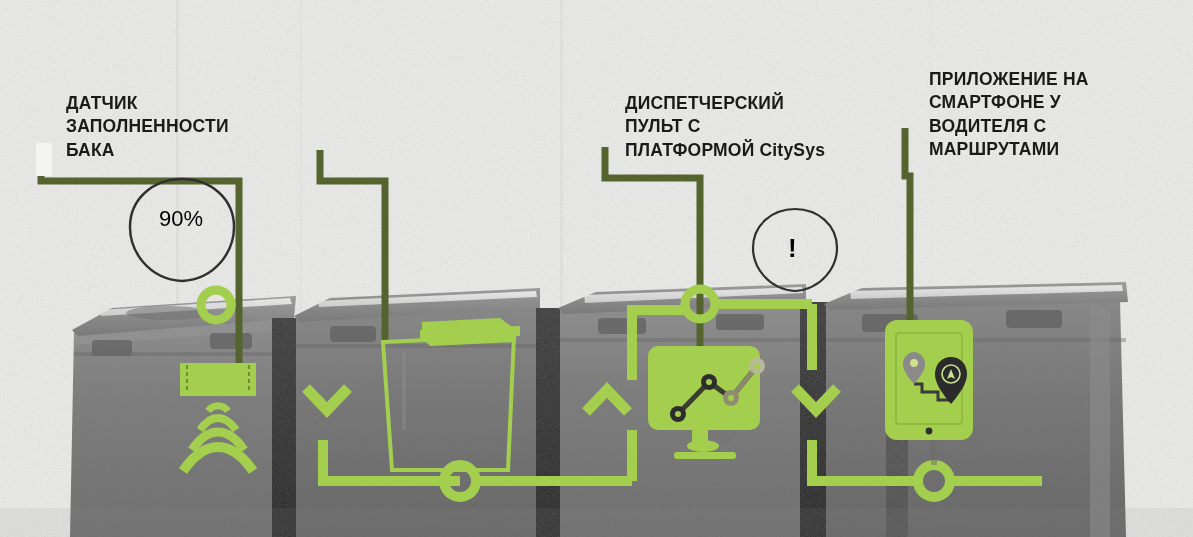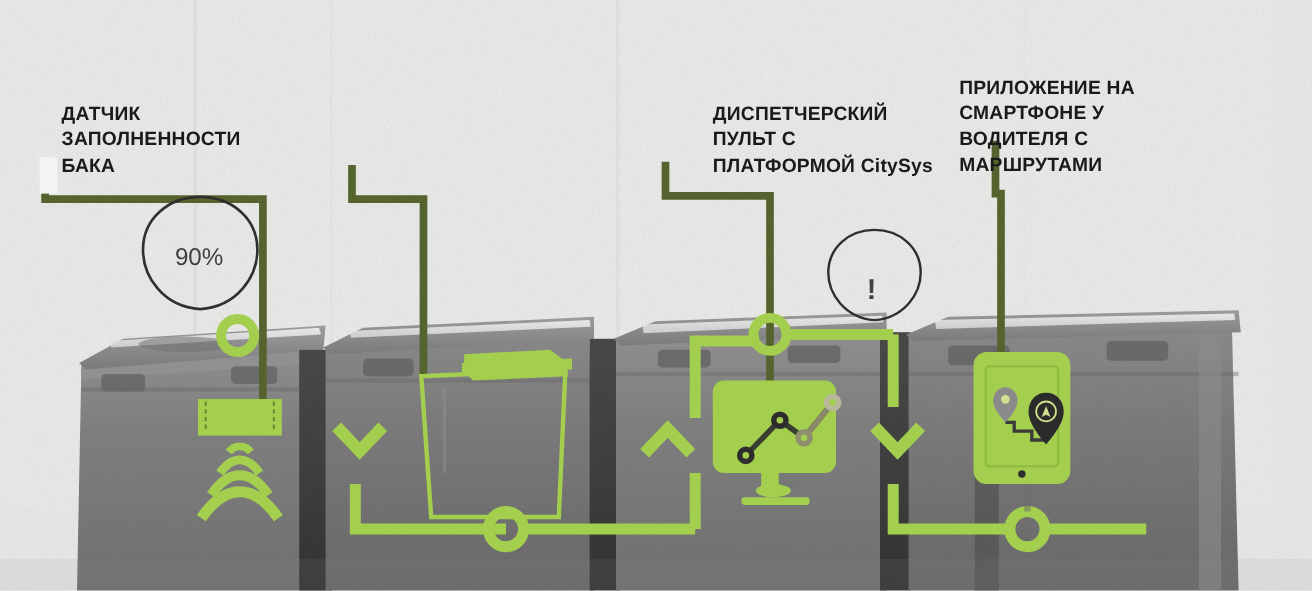--- a/index.html
+++ b/index.html
@@ -27,32 +27,31 @@
   .label {
     position: absolute;
     color: #1a1a1a;
     font-weight: bold;
     font-size: 17.5px;
     line-height: 1.33;
     letter-spacing: 0.2px;
     white-space: pre-line;
     text-transform: none;
   }
-  #label-sensor   { left: 56px;  top: 92px;  width: 250px; }
+  #label-sensor   { left: 66px;  top: 92px;  width: 250px; }
   #label-bin      { left: 338px; top: 96px;  width: 250px; }
-  #label-console  { left: 648px; top: 92px;  width: 265px; }
-  #label-app      { left: 872px; top: 68px;  width: 260px; }
+  #label-console  { left: 625px; top: 92px;  width: 265px; }
+  #label-app      { left: 929px; top: 68px;  width: 260px; }
 
   .pin-text {
     position: absolute;
-    color: #404040;
+    color: #000000;
     font-size: 22px;
     font-weight: normal;
     font-family: "Liberation Sans", sans-serif;
-    margin-top: 15px;
   }
   #pin-fill-text { left: 159px; top: 206px; }
   #pin-alert-text { left: 788px; top: 233px; font-size: 26px; font-weight: bold; }
 </style>
 </head>
 <body>
 
 <div id="stage">
 
   <div id="photo">

